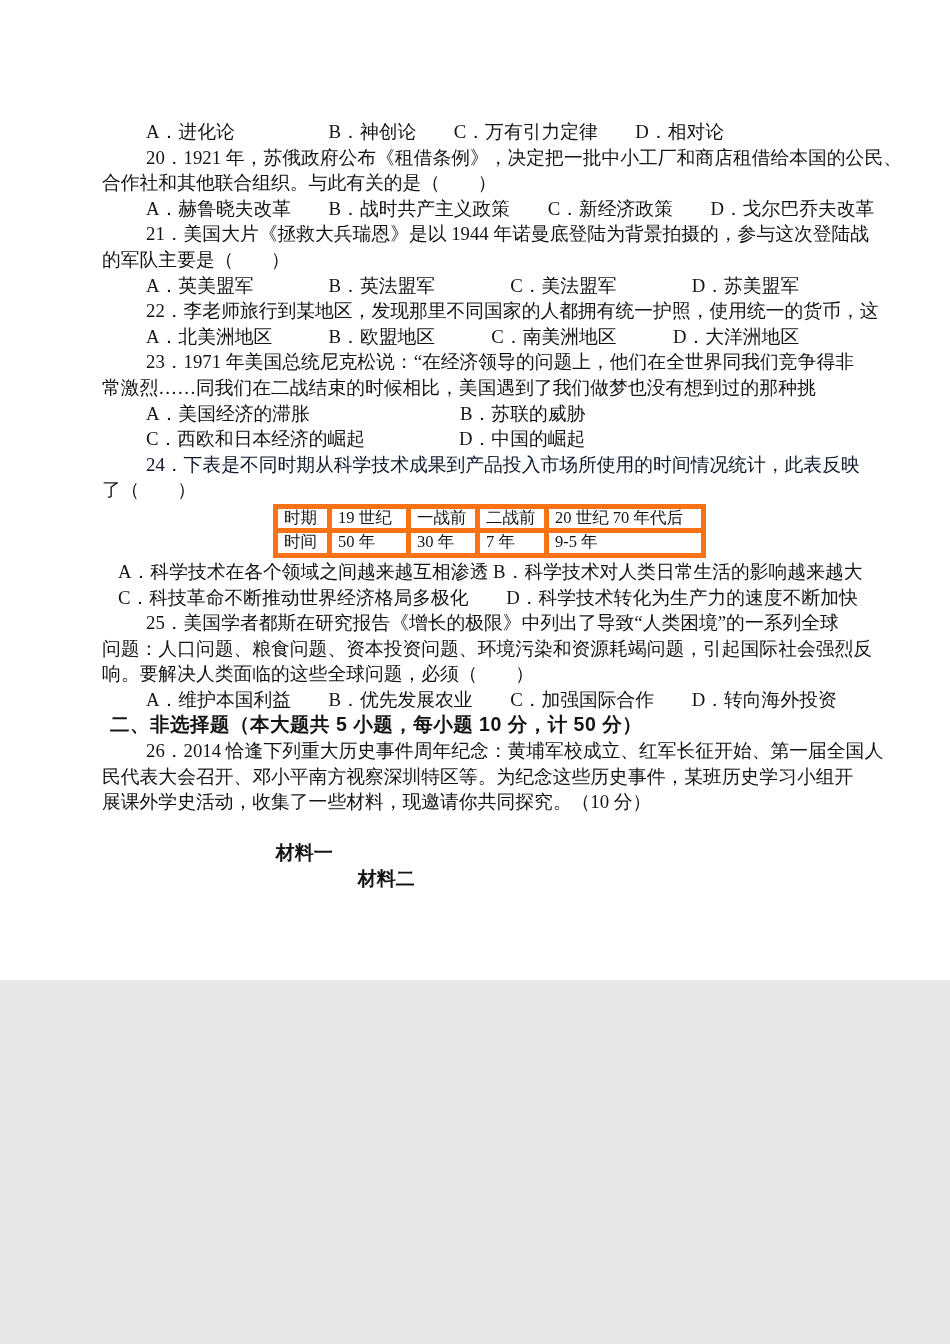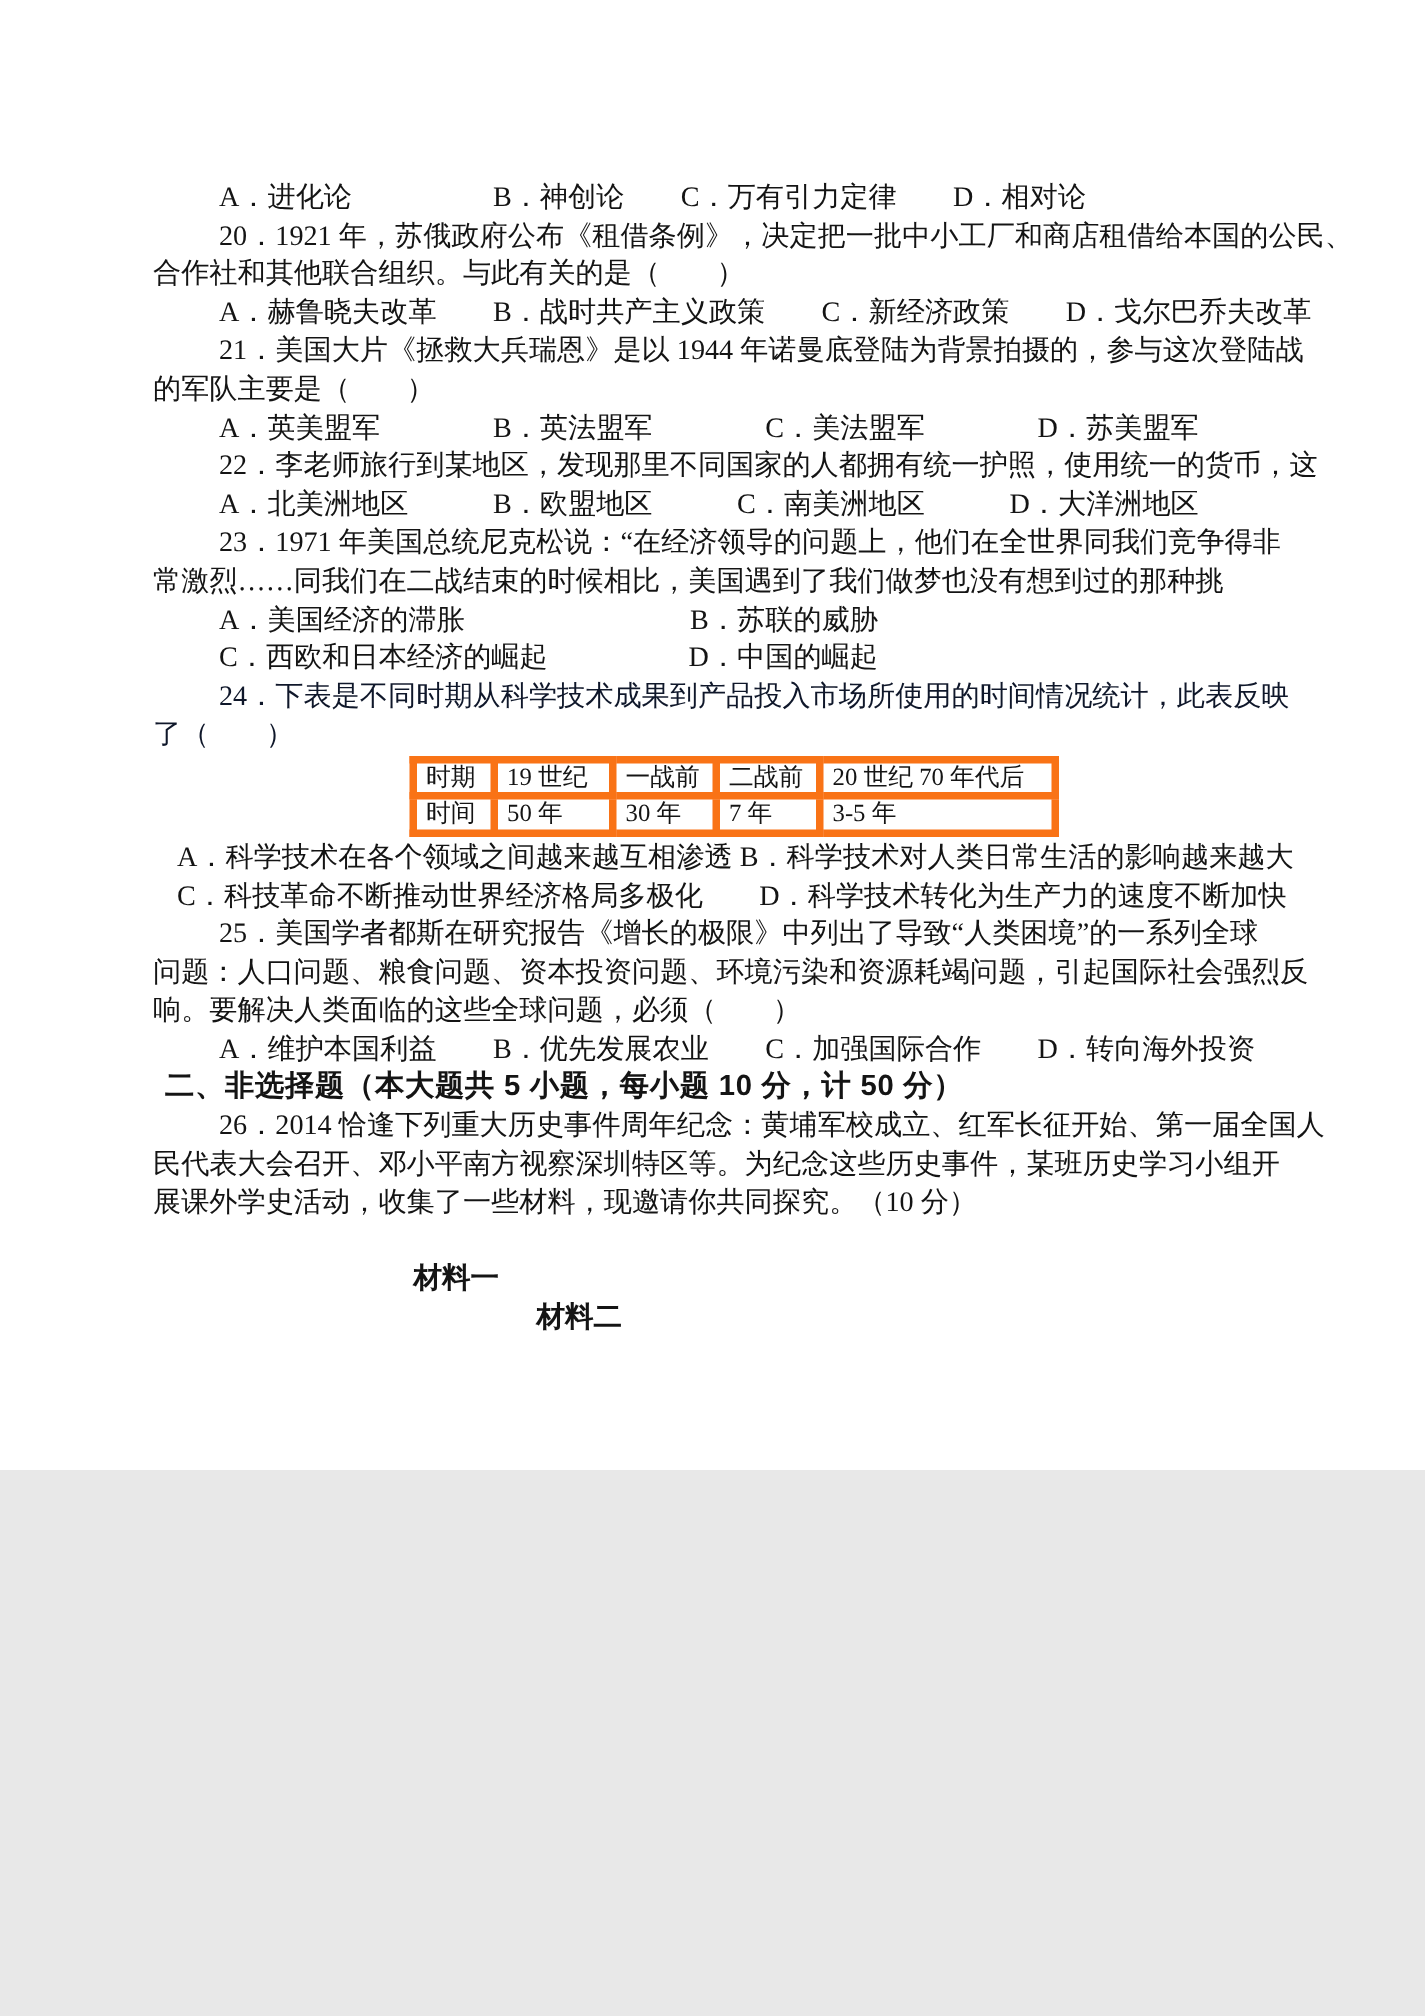--- a/index.html
+++ b/index.html
@@ -94,21 +94,21 @@
           <td class="col-1">19 世纪</td>
           <td class="col-2">一战前</td>
           <td class="col-3">二战前</td>
           <td class="col-4">20 世纪 70 年代后</td>
         </tr>
         <tr>
           <td class="col-0">时间</td>
           <td class="col-1">50 年</td>
           <td class="col-2">30 年</td>
           <td class="col-3">7 年</td>
-          <td class="col-4">3-5 年</td>
+          <td class="col-4">9-5 年</td>
         </tr>
       </tbody>
     </table>
 
     <div class="ln small-indent">A．科学技术在各个领域之间越来越互相渗透 B．科学技术对人类日常生活的影响越来越大</div>
     <div class="ln small-indent">C．科技革命不断推动世界经济格局多极化　　D．科学技术转化为生产力的速度不断加快</div>
 
     <div class="ln indent">25．美国学者都斯在研究报告《增长的极限》中列出了导致“人类困境”的一系列全球</div>
     <div class="ln">问题：人口问题、粮食问题、资本投资问题、环境污染和资源耗竭问题，引起国际社会强烈反</div>
     <div class="ln">响。要解决人类面临的这些全球问题，必须（　　）</div>

